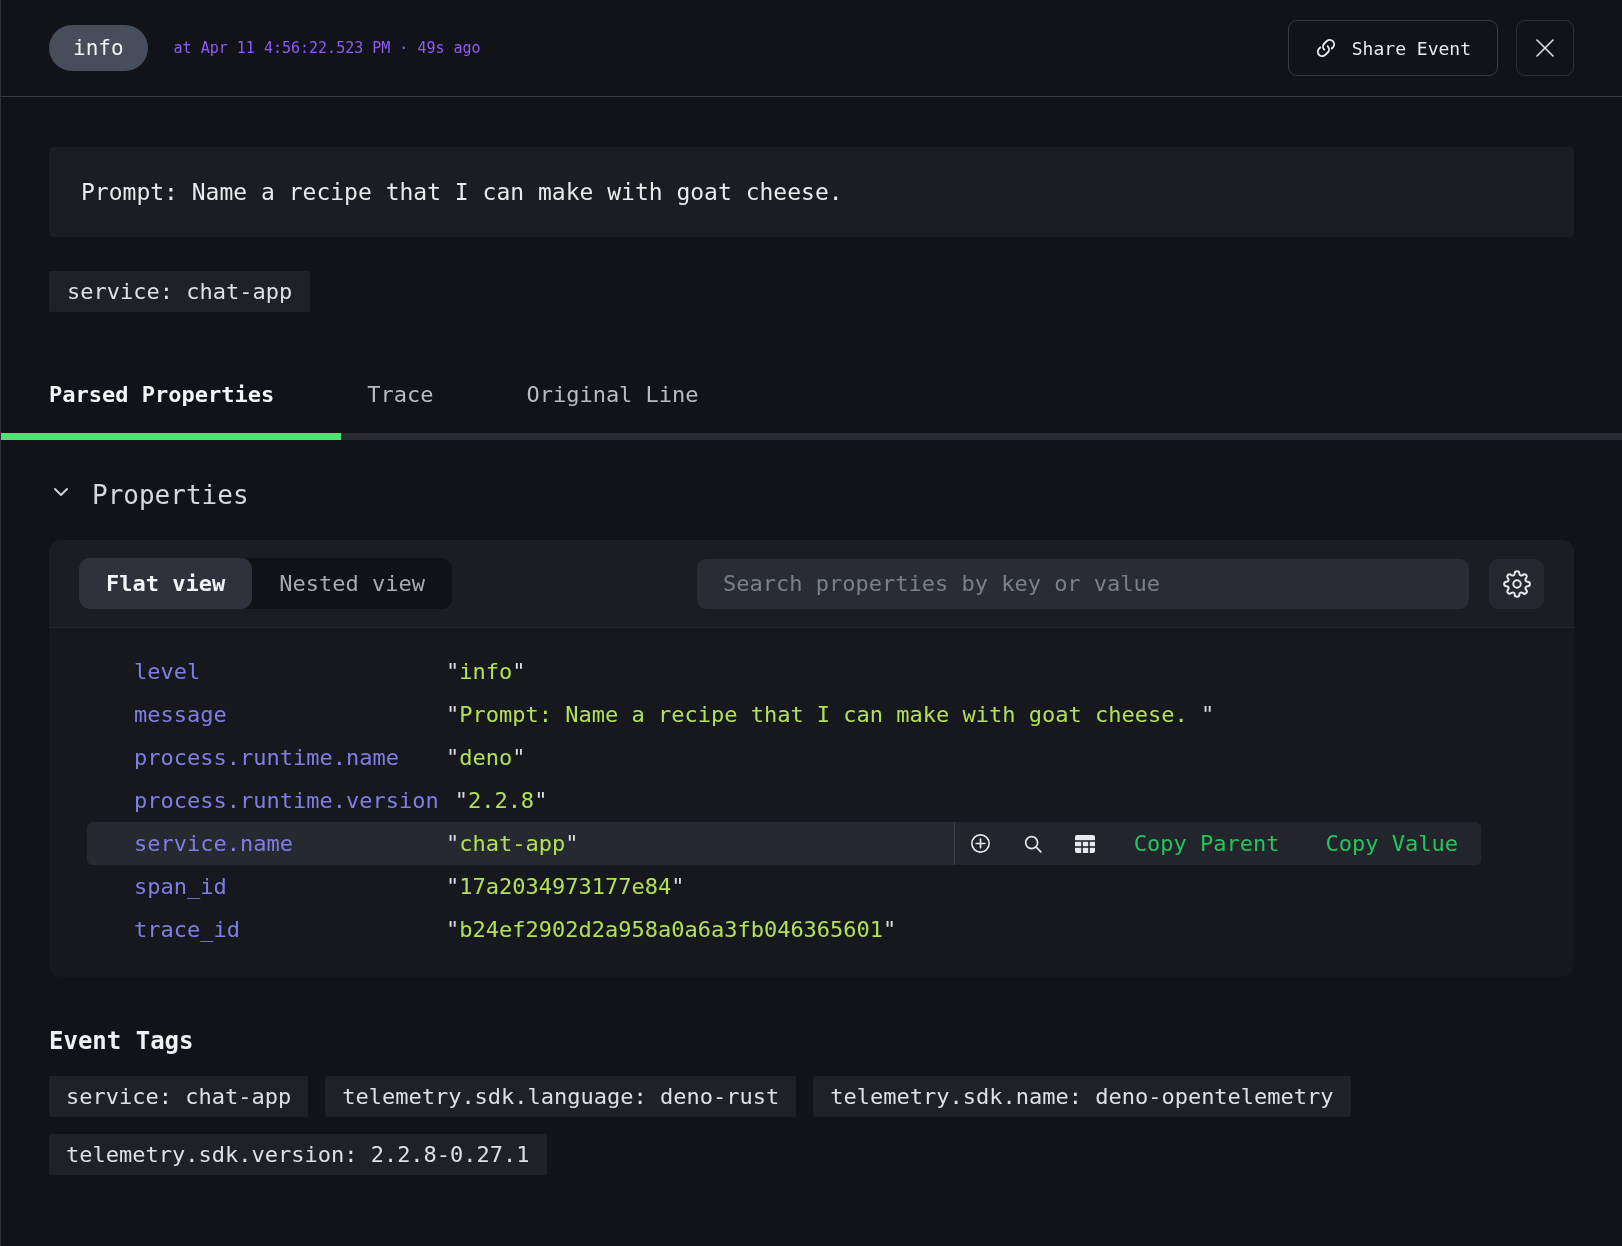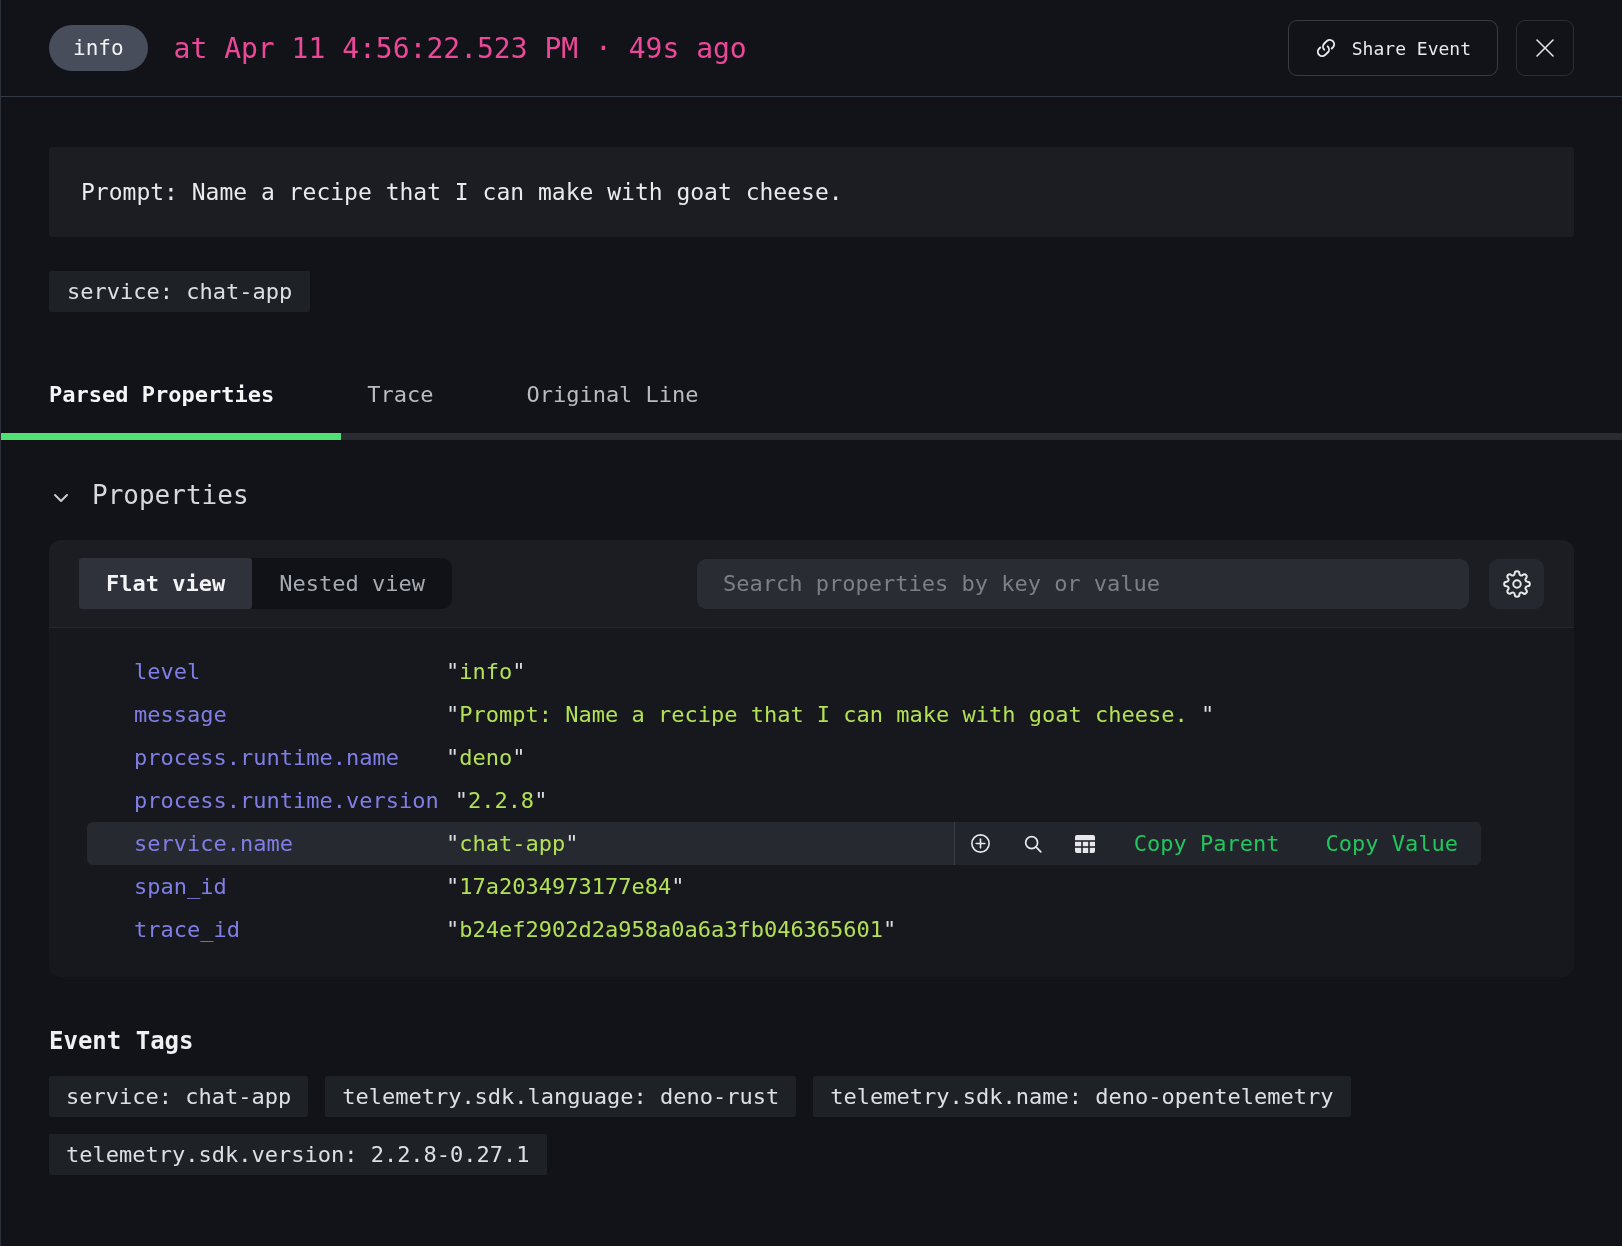--- a/index.html
+++ b/index.html
@@ -9,46 +9,46 @@
     color:#e9ebee;
     font-family:"DejaVu Sans Mono","Liberation Mono",monospace;
     overflow:hidden;
   }
   .page { width:1622px; height:1246px; border-left:1px solid #2c3038; position:relative; }
   .pad { padding-left:48px; padding-right:48px; }
 
   
   .topbar { height:97px; display:flex; align-items:center; border-bottom:1px solid #343a44; padding:0 48px; }
   .level-badge { background:#474d5a; color:#f1f2f4; font-size:21px; padding:11px 24px; border-radius:26px; }
-  .timestamp { margin-left:26px; font-size:28px; color:#ec4899; }
+  .timestamp { margin-left:26px; font-size:15px; color:#8b5cf6; }
   .topbar-spacer { flex:1; }
   .share-btn { display:flex; align-items:center; gap:15px; border:1px solid #363b44; background:transparent; color:#e8eaec; font-family:inherit; font-size:18px; padding:0 26px; height:56px; border-radius:9px; cursor:pointer; }
   .close-btn { margin-left:18px; width:58px; height:56px; border:1px solid #2b2f37; background:transparent; border-radius:9px; display:flex; align-items:center; justify-content:center; cursor:pointer; }
   .icon { display:inline-flex; align-items:center; justify-content:center; }
 
   
   .prompt-box { margin-top:50px; background:#1b1d22; border-radius:4px; padding:32px; font-size:23px; color:#e9eaec; }
   .service-tag { display:inline-block; margin-top:34px; background:#1e2126; color:#dce0e4; font-size:22px; padding:8px 18px; border-radius:2px; }
 
   
   .tabs { margin-top:49px; position:relative; }
   .tab-bar { display:flex; padding:0 48px; }
   .tab { background:none; border:none; font-family:inherit; font-size:22px; color:#b8bbc1; padding:21px 0 26px 0; margin-right:93px; cursor:pointer; }
   .tab.active { color:#f4f5f6; font-weight:bold; }
   .tab-track { height:7px; width:100%; background:#282c32; position:relative; }
   .tab-indicator { position:absolute; left:0; top:0; height:7px; width:340px; background:#50e173; }
 
   
-  .section-head { margin-top:40px; display:flex; align-items:flex-end; gap:19px; }
+  .section-head { margin-top:40px; display:flex; align-items:flex-start; gap:19px; }
   .section-title { font-size:26px; color:#d5d8dc; }
 
   .panel { margin-top:30px; background:#16181d; border-radius:12px; overflow:hidden; }
   .panel-toolbar { background:#1b1d23; border-bottom:1px solid #24272e; padding:18px 30px; display:flex; align-items:center; }
   .seg-control { background:#101218; border-radius:10px; display:flex; }
-  .seg-btn { font-family:inherit; font-size:22px; border:none; background:transparent; color:#a6aab1; padding:13px 27px; border-radius:3px; cursor:pointer; white-space:nowrap;text-align:right; }
+  .seg-btn { font-family:inherit; font-size:22px; border:none; background:transparent; color:#a6aab1; padding:13px 27px; border-radius:11px; cursor:pointer; white-space:nowrap;text-align:right; }
   .seg-btn.active { background:#2f323a; color:#f2f3f5; font-weight:bold; }
   .toolbar-spacer { flex:1; }
   .search-input { width:772px; height:50px; background:#2a2c33; border:none; border-radius:9px; font-family:inherit; font-size:22px; color:#f97316; padding:0 26px; outline:none; }
   .search-input::placeholder { color:#7b8088; }
   .gear-btn { margin-left:20px; width:55px; height:50px; background:#26282f; border:none; border-radius:9px; display:flex; align-items:center; justify-content:center; cursor:pointer; }
 
   .prop-table { padding:22px 0 26px 0; }
   .prop-row { display:flex; align-items:center; height:43px; padding-left:85px; padding-right:93px; font-size:22px; }
   .prop-row .pkey { min-width:296px; margin-right:16px; color:#807ee6; white-space:pre; }
   .prop-row .pval { color:#b3e155; white-space:pre; flex:1; overflow:hidden; }

